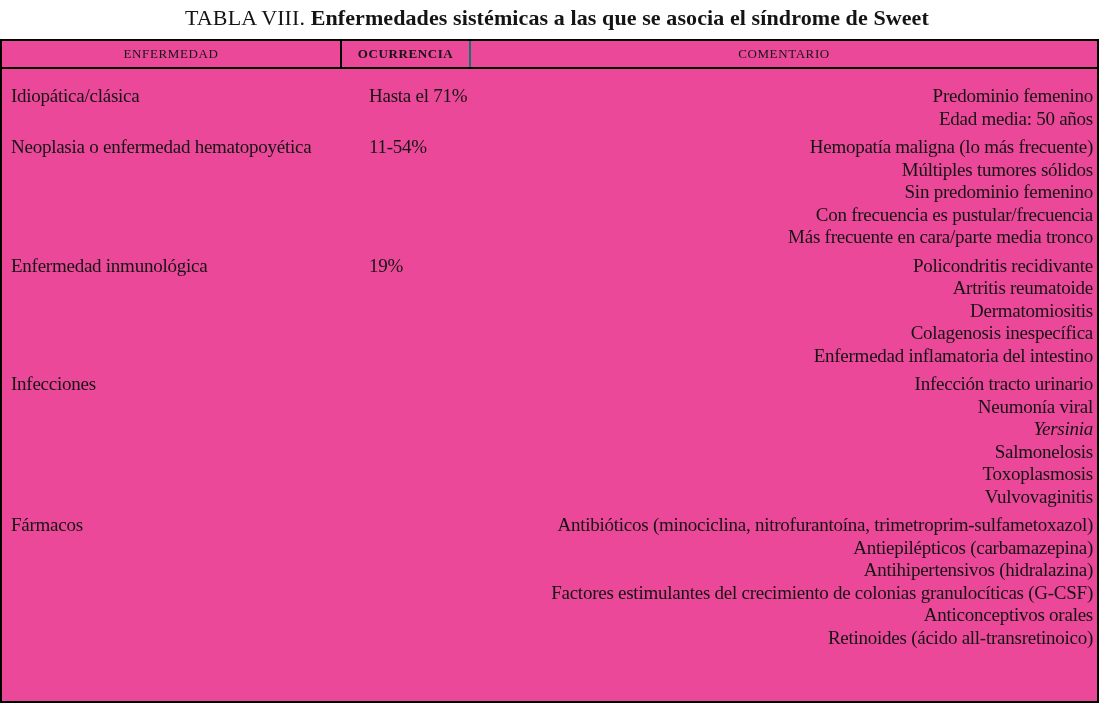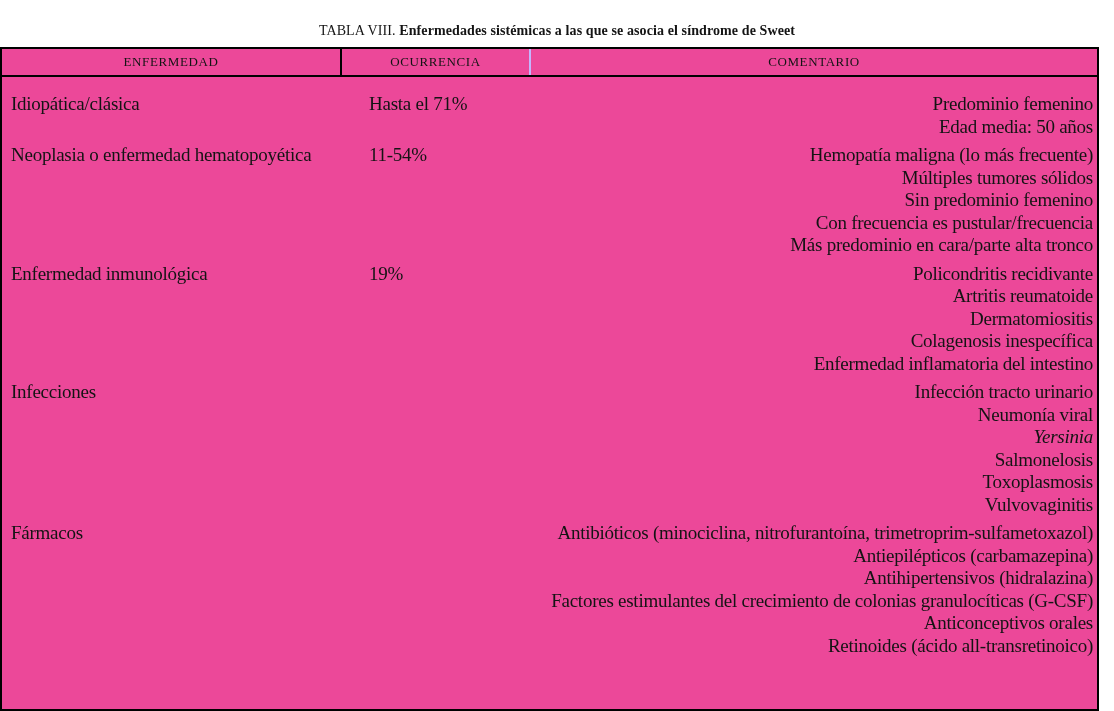--- a/index.html
+++ b/index.html
@@ -5,22 +5,22 @@
   * { margin: 0; padding: 0; box-sizing: border-box; }
   html, body {
     width: 1114px; height: 711px;
     background: #ffffff;
     color: #141414;
     font-family: "Liberation Serif", "DejaVu Serif", serif;
     overflow: hidden;
   }
   .page-title {
     text-align: center;
-    margin-top: 23px;
-    font-size: 14px;
+    margin-top: 5px;
+    font-size: 22px;
     letter-spacing: 0.1px;
     white-space: nowrap;
   }
   .page-title .title-prefix { font-weight: normal; }
   .page-title .title-main { font-weight: bold; }
 
   .data-table {
     margin: 8px 7px 0 0;
     border: 2px solid #000;
     width: 1099px;
@@ -34,21 +34,21 @@
     align-items: center;
   }
   .hcell {
     font-size: 13px;
     letter-spacing: 0.6px;
     text-align: center;
     white-space: nowrap;
     overflow: hidden;
   }
   .hcell.h1 { width: 340px; border-right: 2px solid #000; height: 100%; line-height: 26px; }
-  .hcell.h2 { width: 189px; border-right: 2px solid #c4b5fd; height: 100%; line-height: 26px; }
+  .hcell.h2 { width: 129px; border-right: 2px solid #0f766e; height: 100%; line-height: 26px; font-weight: bold; }
   .hcell.h3 { flex: 1; height: 100%; line-height: 26px; border-radius: 6px; }
 
   .table-body {
     padding-top: 16px;
     font-size: 19px;
     line-height: 22.5px;
     letter-spacing: -0.25px;
   }
   .row { display: flex; align-items: flex-start; }
   .row + .row { margin-top: 6px; }
@@ -82,21 +82,21 @@
         </div>
       </div>
       <div class="row">
         <div class="cell c1">Neoplasia o enfermedad hematopoyética</div>
         <div class="cell c2">11-54%</div>
         <div class="cell c3">
           <div class="cline">Hemopatía maligna (lo más frecuente)</div>
           <div class="cline">Múltiples tumores sólidos</div>
           <div class="cline">Sin predominio femenino</div>
           <div class="cline">Con frecuencia es pustular/frecuencia</div>
-          <div class="cline">Más predominio en cara/parte alta tronco</div>
+          <div class="cline">Más frecuente en cara/parte media tronco</div>
         </div>
       </div>
       <div class="row">
         <div class="cell c1">Enfermedad inmunológica</div>
         <div class="cell c2">19%</div>
         <div class="cell c3">
           <div class="cline">Policondritis recidivante</div>
           <div class="cline">Artritis reumatoide</div>
           <div class="cline">Dermatomiositis</div>
           <div class="cline">Colagenosis inespecífica</div>

